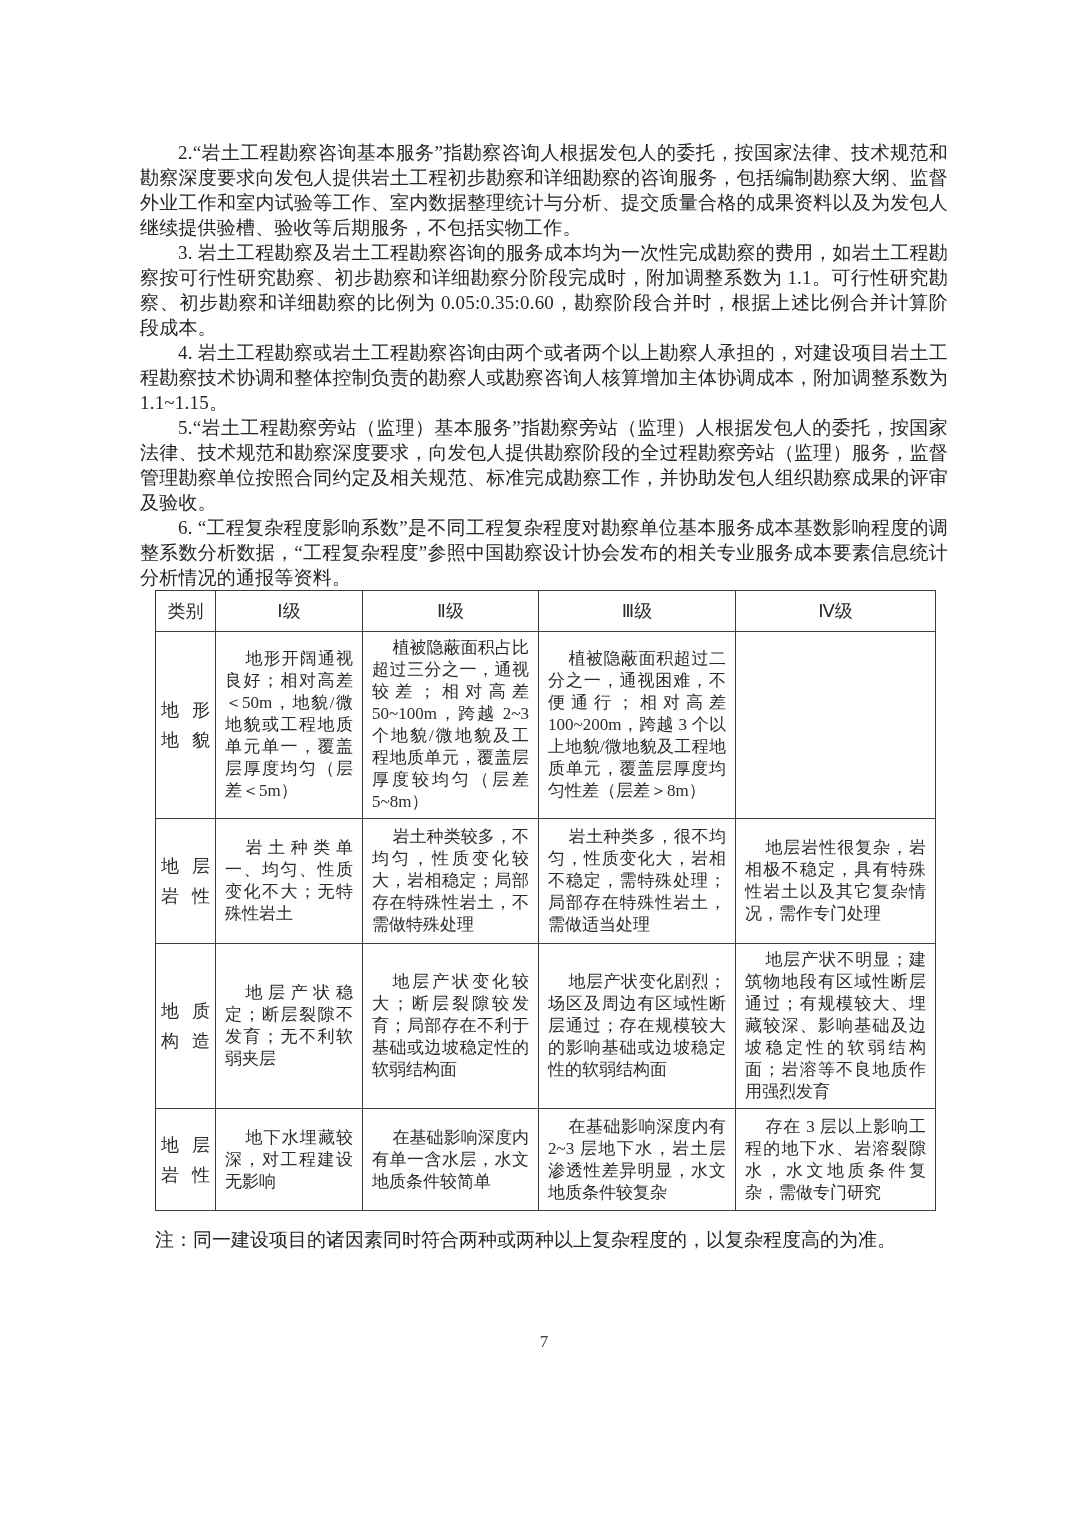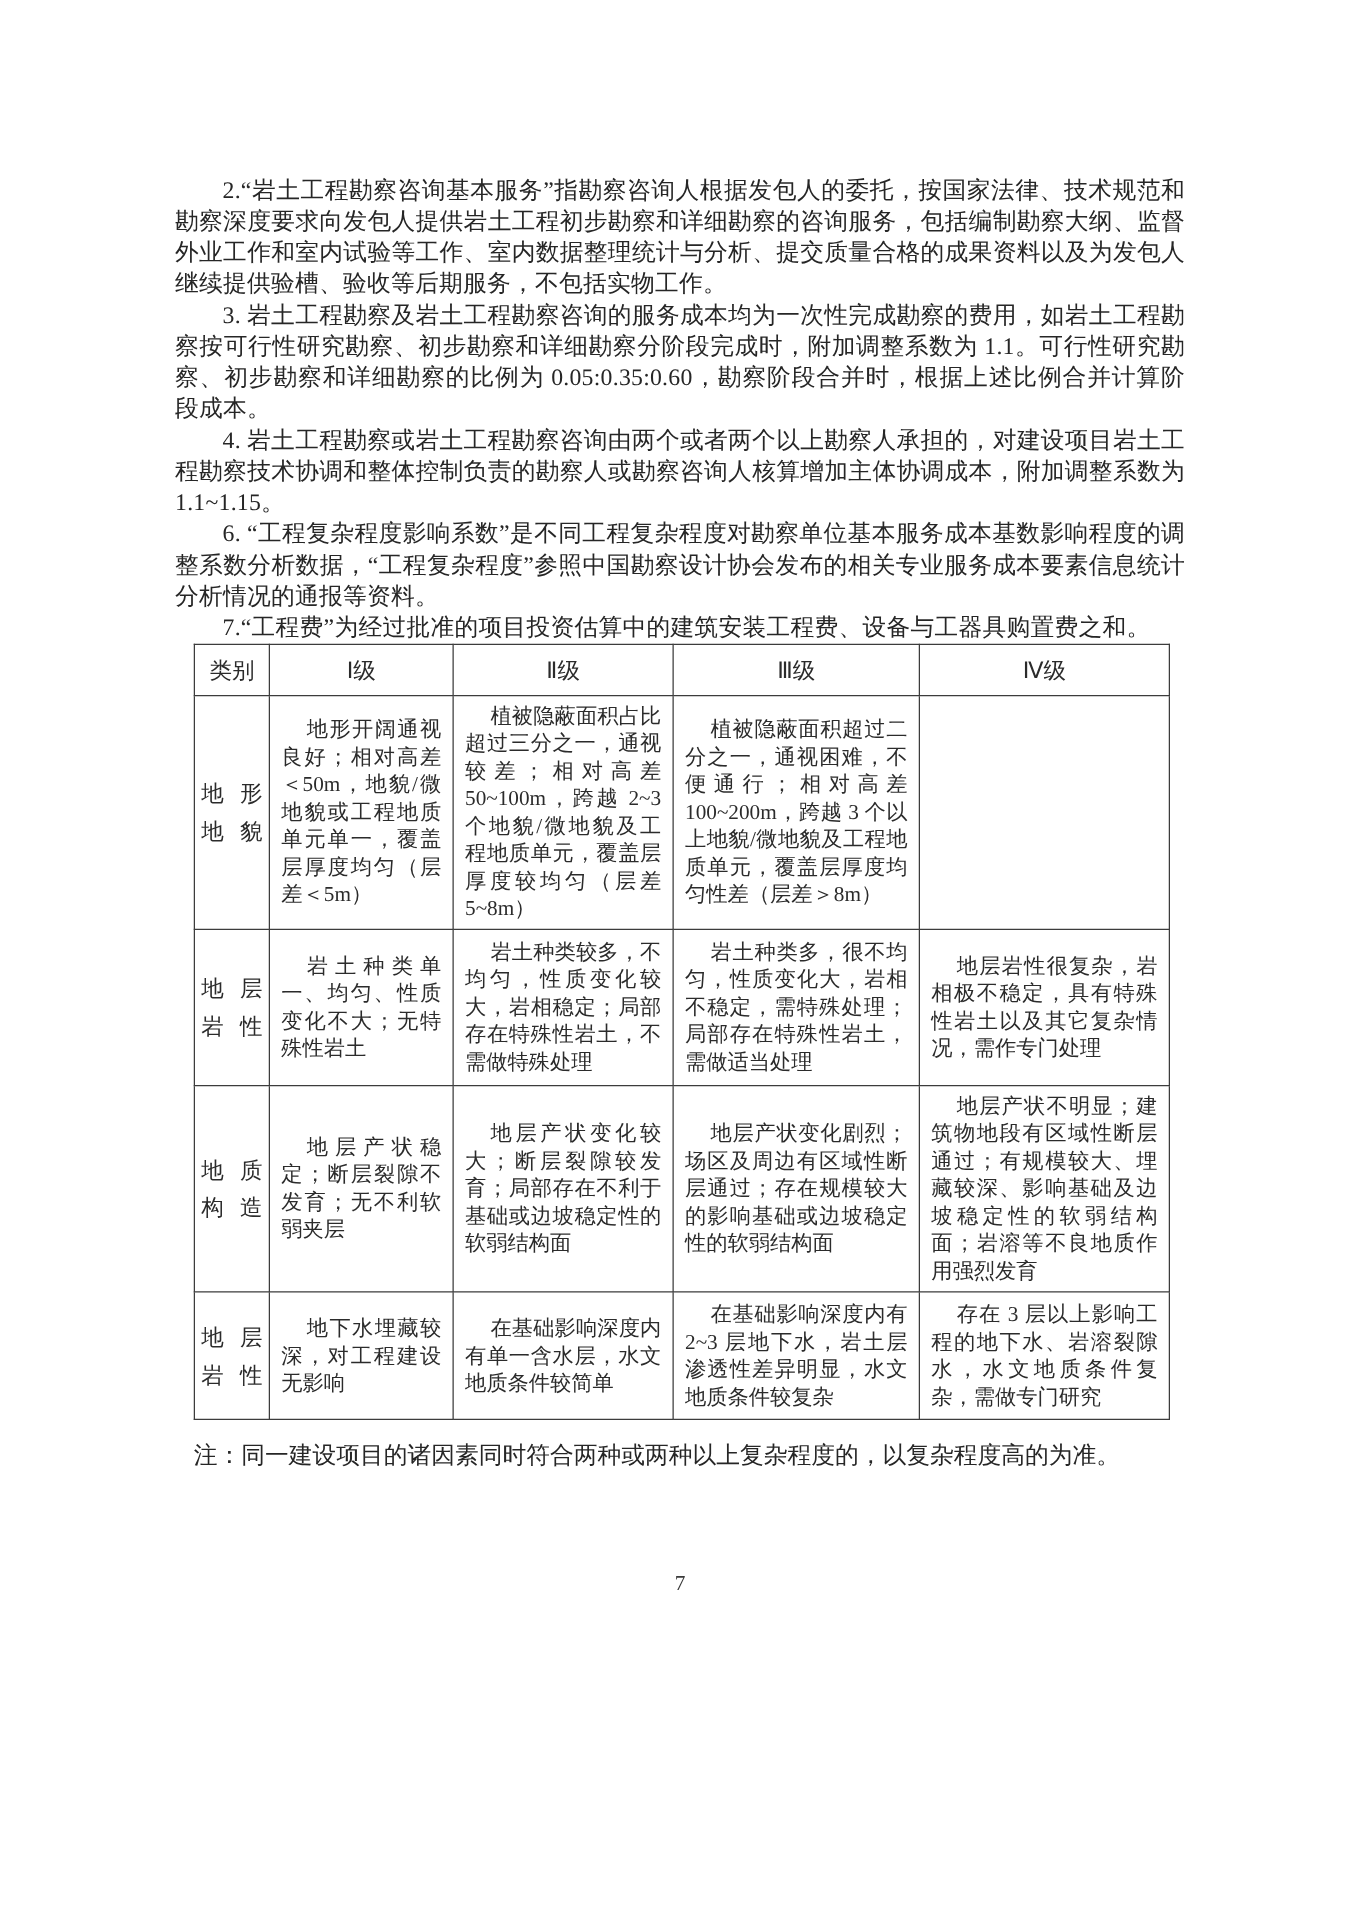--- a/index.html
+++ b/index.html
@@ -83,22 +83,22 @@
   }
 </style>
 </head>
 <body>
 
 <div class="page">
 
   <p class="body-para">2.“岩土工程勘察咨询基本服务”指勘察咨询人根据发包人的委托，按国家法律、技术规范和勘察深度要求向发包人提供岩土工程初步勘察和详细勘察的咨询服务，包括编制勘察大纲、监督外业工作和室内试验等工作、室内数据整理统计与分析、提交质量合格的成果资料以及为发包人继续提供验槽、验收等后期服务，不包括实物工作。</p>
   <p class="body-para">3. 岩土工程勘察及岩土工程勘察咨询的服务成本均为一次性完成勘察的费用，如岩土工程勘察按可行性研究勘察、初步勘察和详细勘察分阶段完成时，附加调整系数为 1.1。可行性研究勘察、初步勘察和详细勘察的比例为 0.05:0.35:0.60，勘察阶段合并时，根据上述比例合并计算阶段成本。</p>
   <p class="body-para">4. 岩土工程勘察或岩土工程勘察咨询由两个或者两个以上勘察人承担的，对建设项目岩土工程勘察技术协调和整体控制负责的勘察人或勘察咨询人核算增加主体协调成本，附加调整系数为 1.1~1.15。</p>
+  <p class="body-para">5.“岩土工程勘察旁站（监理）基本服务”指勘察旁站（监理）人根据发包人的委托，按国家法律、技术规范和勘察深度要求，向发包人提供勘察阶段的全过程勘察旁站（监理）服务，监督管理勘察单位按照合同约定及相关规范、标准完成勘察工作，并协助发包人组织勘察成果的评审及验收。</p>
   <p class="body-para">6. “工程复杂程度影响系数”是不同工程复杂程度对勘察单位基本服务成本基数影响程度的调整系数分析数据，“工程复杂程度”参照中国勘察设计协会发布的相关专业服务成本要素信息统计分析情况的通报等资料。</p>
-  <p class="body-para">7.“工程费”为经过批准的项目投资估算中的建筑安装工程费、设备与工器具购置费之和。</p>
 
 
   <table class="ctable">
     <colgroup>
       <col style="width:60px">
       <col style="width:147px">
       <col style="width:176px">
       <col style="width:197px">
       <col style="width:200px">
     </colgroup>

